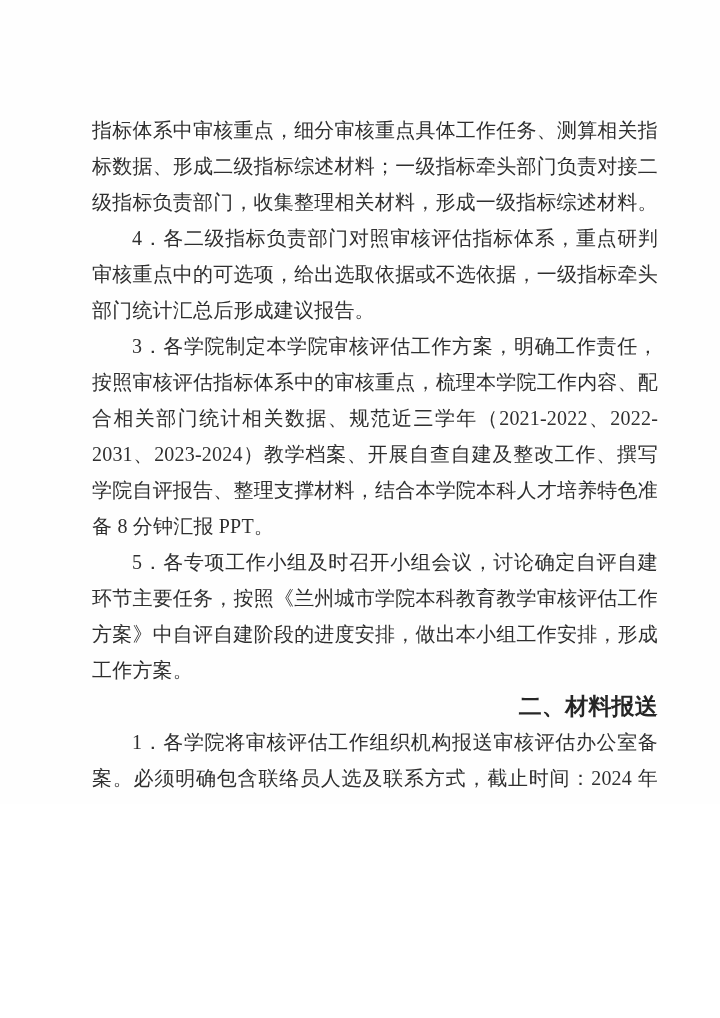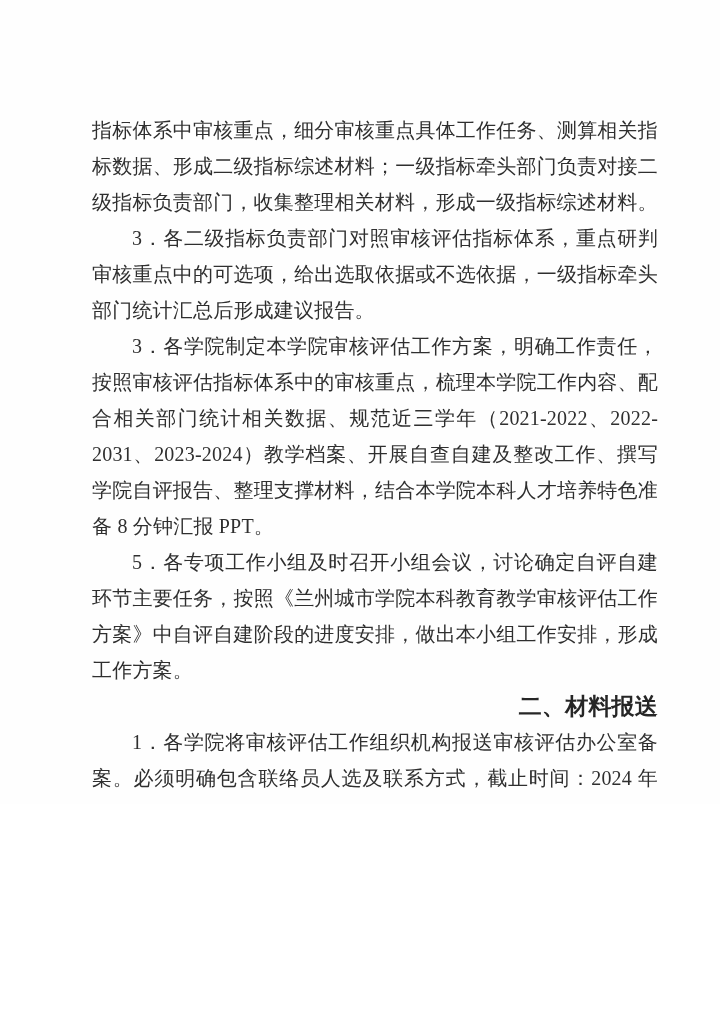--- a/index.html
+++ b/index.html
@@ -52,21 +52,21 @@
     letter-spacing: 2px;
     font-family: "Liberation Serif", "DejaVu Serif", serif;
   }
 </style>
 </head>
 <body>
 
 <div class="page">
   <div class="content">
     <p class="para cont">指标体系中审核重点，细分审核重点具体工作任务、测算相关指标数据、形成二级指标综述材料；一级指标牵头部门负责对接二级指标负责部门，收集整理相关材料，形成一级指标综述材料。</p>
-    <p class="para">3．各二级指标负责部门对照审核评估指标体系，重点研判审核重点中的可选项，给出选取依据或不选依据，一级指标牵头部门统计汇总后形成建议报告。</p>
+    <p class="para">4．各二级指标负责部门对照审核评估指标体系，重点研判审核重点中的可选项，给出选取依据或不选依据，一级指标牵头部门统计汇总后形成建议报告。</p>
     <p class="para">3．各学院制定本学院审核评估工作方案，明确工作责任，按照审核评估指标体系中的审核重点，梳理本学院工作内容、配合相关部门统计相关数据、规范近三学年（2021-2022、2022-2031、2023-2024）教学档案、开展自查自建及整改工作、撰写学院自评报告、整理支撑材料，结合本学院本科人才培养特色准备 8 分钟汇报 PPT。</p>
     <p class="para">5．各专项工作小组及时召开小组会议，讨论确定自评自建环节主要任务，按照《兰州城市学院本科教育教学审核评估工作方案》中自评自建阶段的进度安排，做出本小组工作安排，形成工作方案。</p>
     <p class="para heading">二、材料报送</p>
     <p class="para">1．各学院将审核评估工作组织机构报送审核评估办公室备案。必须明确包含联络员人选及联系方式，截止时间：2024 年 3 月 14 日。</p>
   </div>
 
   <div class="footer">- 2 -</div>
 </div>
 
 </body></html>

